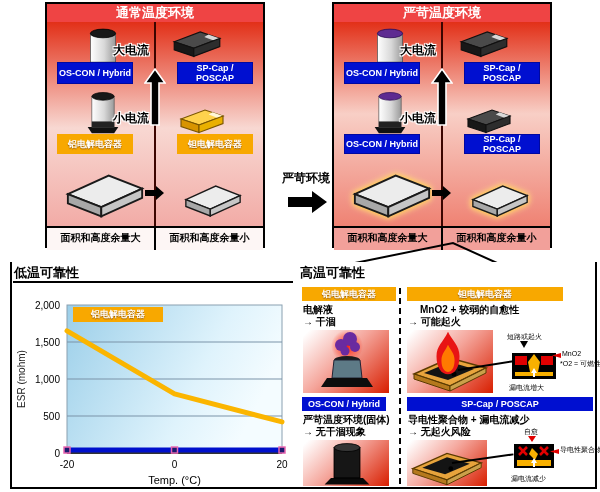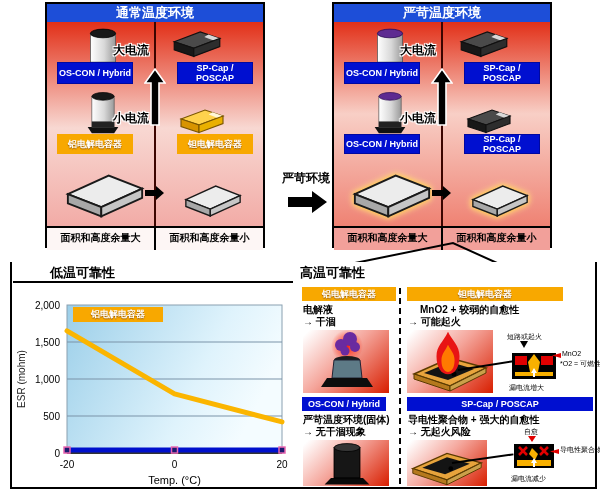--- a/index.html
+++ b/index.html
@@ -1,21 +1,21 @@
 <!DOCTYPE html>
 <html><head>
 <meta charset="utf-8">
 <style>
   html,body{margin:0;padding:0;background:#fff;}
   #stage{position:relative;width:600px;height:492px;background:#fff;overflow:hidden;
          font-family:"Liberation Sans","DejaVu Sans",sans-serif;color:#000;}
   .abs{position:absolute;}
   
   .panel{border:2px solid #000;box-sizing:border-box;}
-  .panel-title{background:#1d4ed8;color:#fff;font-weight:bold;font-size:13px;text-align:center;line-height:18px;height:18px;}
+  .panel-title{background:#ef4444;color:#fff;font-weight:bold;font-size:13px;text-align:center;line-height:18px;height:18px;}
   .panel-body{position:relative;width:100%;height:204px;overflow:hidden;}
   .body-normal{background:linear-gradient(#e23018 0%,#f8d8d2 52%,#f2aba6 100%);}
   .body-harsh{background:linear-gradient(#e23018 0%,#f8cfc6 45%,#ef8273 100%);}
   .vline{position:absolute;left:107px;top:0;width:1.5px;height:204px;background:#3c0500;}
   .cur-label{position:absolute;width:84px;text-align:left;font-weight:bold;font-size:12px;
      text-shadow:-1px -1px 0 #fff,1px -1px 0 #fff,-1px 1px 0 #fff,1px 1px 0 #fff,0 0 3px #fff;}
   .badge{position:absolute;width:76px;height:22px;display:flex;align-items:center;justify-content:center;
      text-align:center;font-weight:bold;font-size:9px;line-height:10px;color:#fff;}
   .badge-blue{background:#000fd0;box-shadow:0 0 0 1px #0008a0 inset;}
   .badge-orange{background:#f8a800;text-shadow:0 1px 1px rgba(110,55,0,.7);}
@@ -201,21 +201,21 @@
       <div class="strip-cell">面积和高度余量小</div>
     </div>
   </div>
 
   <svg class="abs" style="left:0;top:238px" width="600" height="27">
     <polyline points="10,25 355,25 453,5 497,25 592,25" fill="none" stroke="#000" stroke-width="2"></polyline>
   </svg>
 
   <div class="abs" id="bottom-box" style="left:10px;top:262px;width:583px;height:225px;"></div>
 
-  <div class="abs sec-title" style="left:14px;top:264px;margin-left:36px;">低温可靠性</div>
+  <div class="abs sec-title" style="left:14px;top:264px;">低温可靠性</div>
   <div class="abs underline" style="left:13px;top:281px;width:280px;"></div>
 
   <svg class="abs" id="chart-svg" style="left:12px;top:298px" width="281" height="190">
       <rect x="55" y="7" width="215" height="148" fill="url(#gbg)" stroke="#8aa0b0" stroke-width="1"></rect>
       <text x="48" y="158.5" text-anchor="end" font-size="10" fill="#000">0</text>
       <line x1="55" y1="118" x2="270" y2="118" stroke="#7a93a8" stroke-width="1"></line>
       <text x="48" y="121.5" text-anchor="end" font-size="10" fill="#000">500</text>
       <line x1="55" y1="81" x2="270" y2="81" stroke="#7a93a8" stroke-width="1"></line>
       <text x="48" y="84.5" text-anchor="end" font-size="10" fill="#000">1,000</text>
       <line x1="55" y1="44" x2="270" y2="44" stroke="#7a93a8" stroke-width="1"></line>
@@ -294,21 +294,21 @@
   <div class="abs hdr hdr-blue" style="left:302px;top:397px;width:84px;">OS-CON / Hybrid</div>
   <div class="pline" style="left:303px;top:414px;">严苛温度环境(固体)</div>
   <div class="pline" style="left:303px;top:426px;">→ 无干涸现象</div>
   <div class="fire-bg" style="left:303px;top:440px;width:86px;height:46px;">
     <svg width="86" height="46">
       <use href="#cylBlack" x="20" y="-2" width="48" height="48"></use>
     </svg>
   </div>
 
   <div class="abs hdr hdr-blue" style="left:407px;top:397px;width:186px;">SP-Cap / POSCAP</div>
-  <div class="pline" style="left:408px;top:414px;">导电性聚合物 + 强大的自愈性</div>
+  <div class="pline" style="left:408px;top:414px;">导电性聚合物 + 漏电流减少</div>
   <div class="pline" style="left:408px;top:426px;">→ 无起火风险</div>
   <div class="fire-bg" style="left:407px;top:440px;width:80px;height:46px;">
     <svg width="80" height="46">
       <use href="#goldTray" x="2" y="-4" width="76" height="50"></use>
     </svg>
   </div>
   <div class="connector" style="left:452px;top:462px;width:62px;transform:rotate(-8deg);"></div>
   <div class="anno" style="left:524px;top:428px;">自愈</div>
   <svg class="abs" style="left:528px;top:436px" width="8" height="6">
       <polygon points="0,0 8,0 4,6" fill="#e00000"></polygon>

